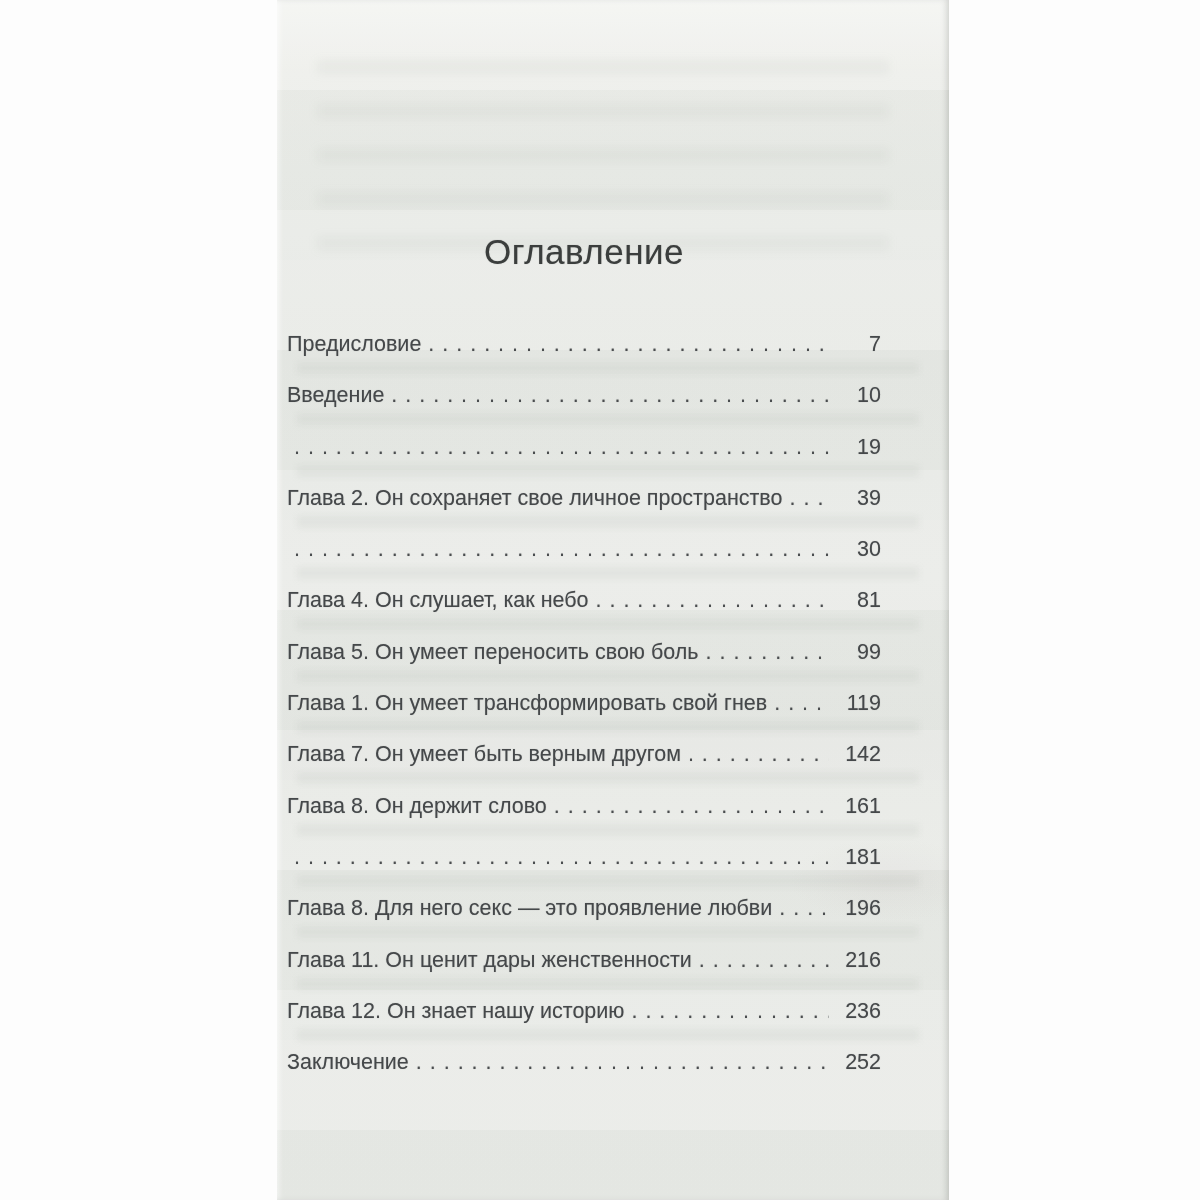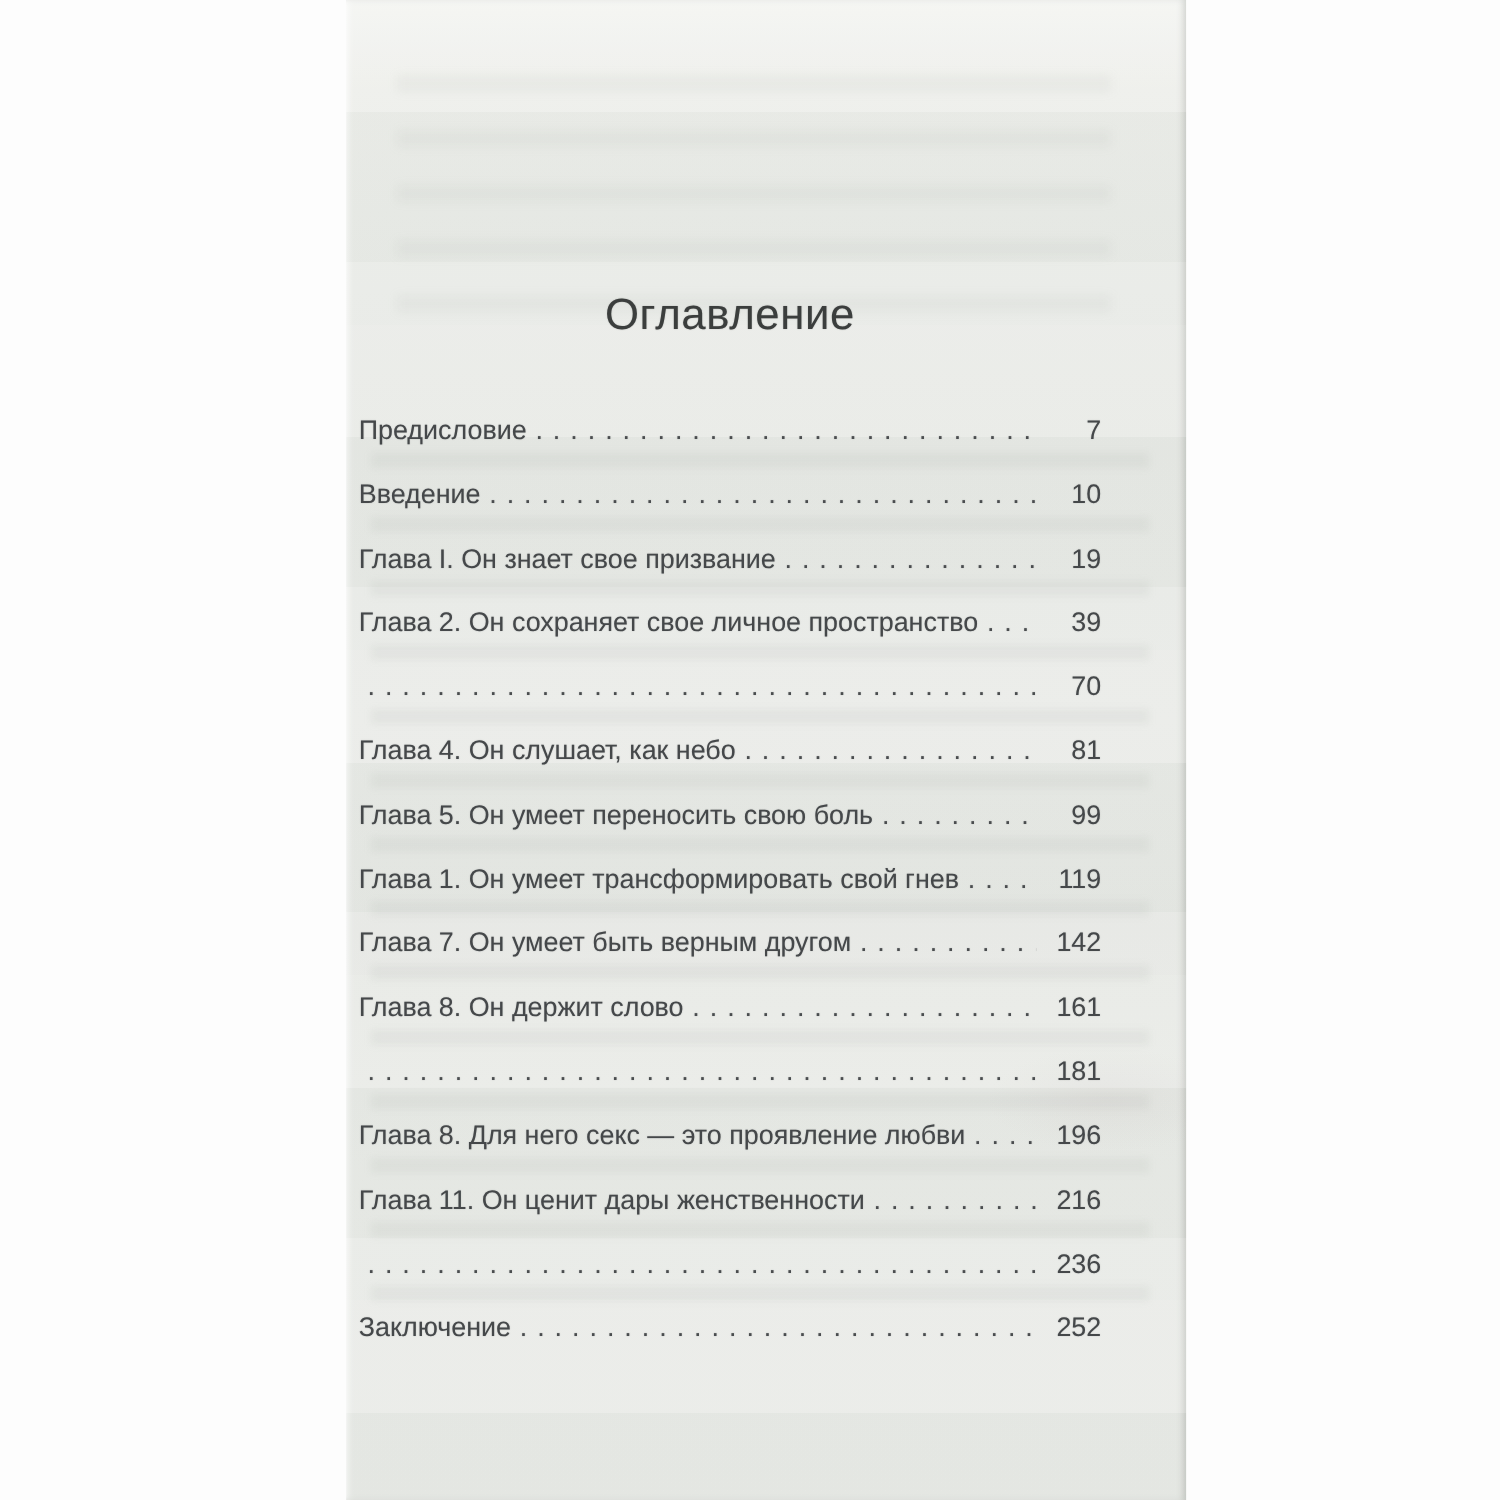--- a/index.html
+++ b/index.html
@@ -110,32 +110,31 @@
           <span class="toc-label">Предисловие</span>
           <span class="leader"></span>
           <span class="toc-page">7</span>
         </div>
         <div class="toc-row">
           <span class="toc-label">Введение</span>
           <span class="leader"></span>
           <span class="toc-page">10</span>
         </div>
         <div class="toc-row">
-          <span class="toc-label">Глава I. Он знает свое призвание</span>
           <span class="leader"></span>
           <span class="toc-page">19</span>
         </div>
         <div class="toc-row">
           <span class="toc-label">Глава 2. Он сохраняет свое личное пространство</span>
           <span class="leader"></span>
           <span class="toc-page">39</span>
         </div>
         <div class="toc-row">
           <span class="leader"></span>
-          <span class="toc-page">70</span>
+          <span class="toc-page">30</span>
         </div>
         <div class="toc-row">
           <span class="toc-label">Глава 4. Он слушает, как небо</span>
           <span class="leader"></span>
           <span class="toc-page">81</span>
         </div>
         <div class="toc-row">
           <span class="toc-label">Глава 5. Он умеет переносить свою боль</span>
           <span class="leader"></span>
           <span class="toc-page">99</span>
@@ -163,20 +162,21 @@
           <span class="toc-label">Глава 8. Для него секс — это проявление любви</span>
           <span class="leader"></span>
           <span class="toc-page">196</span>
         </div>
         <div class="toc-row">
           <span class="toc-label">Глава 11. Он ценит дары женственности</span>
           <span class="leader"></span>
           <span class="toc-page">216</span>
         </div>
         <div class="toc-row">
+          <span class="toc-label">Глава 12. Он знает нашу историю</span>
           <span class="leader"></span>
           <span class="toc-page">236</span>
         </div>
         <div class="toc-row">
           <span class="toc-label">Заключение</span>
           <span class="leader"></span>
           <span class="toc-page">252</span>
         </div>
       </div>
     </div>

